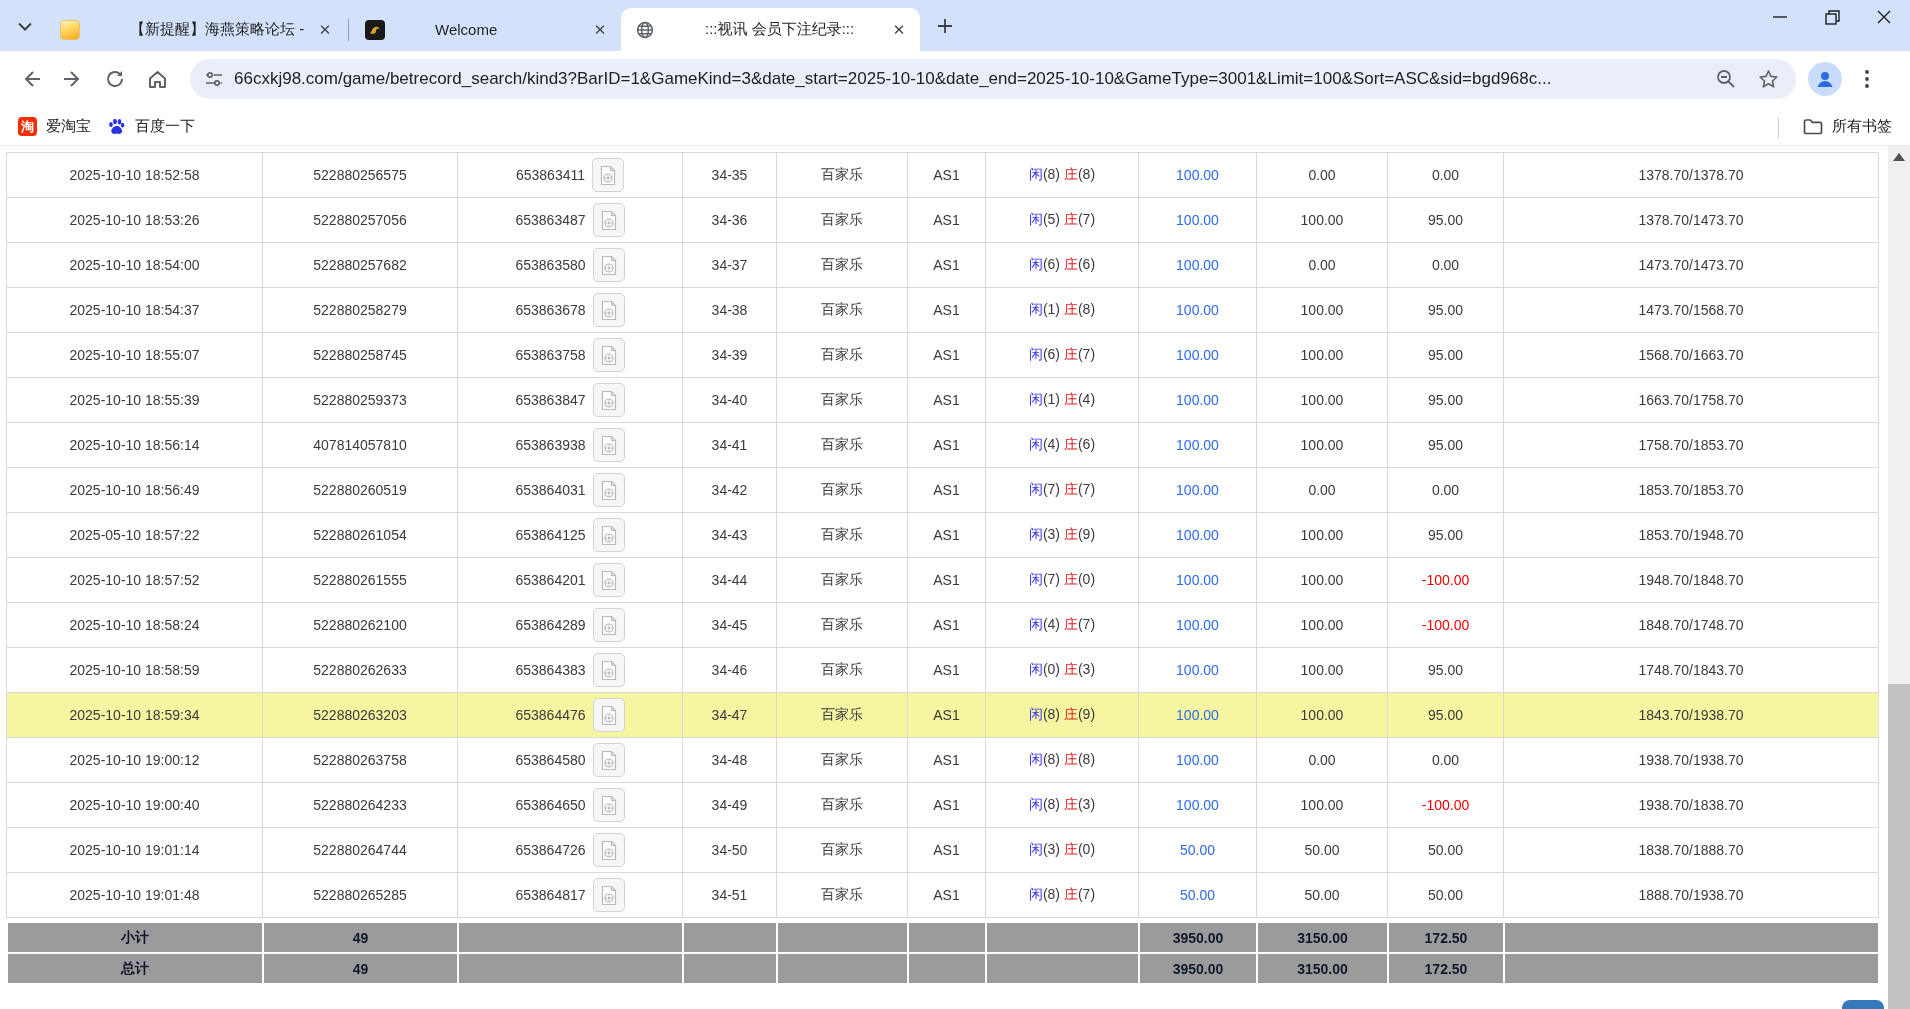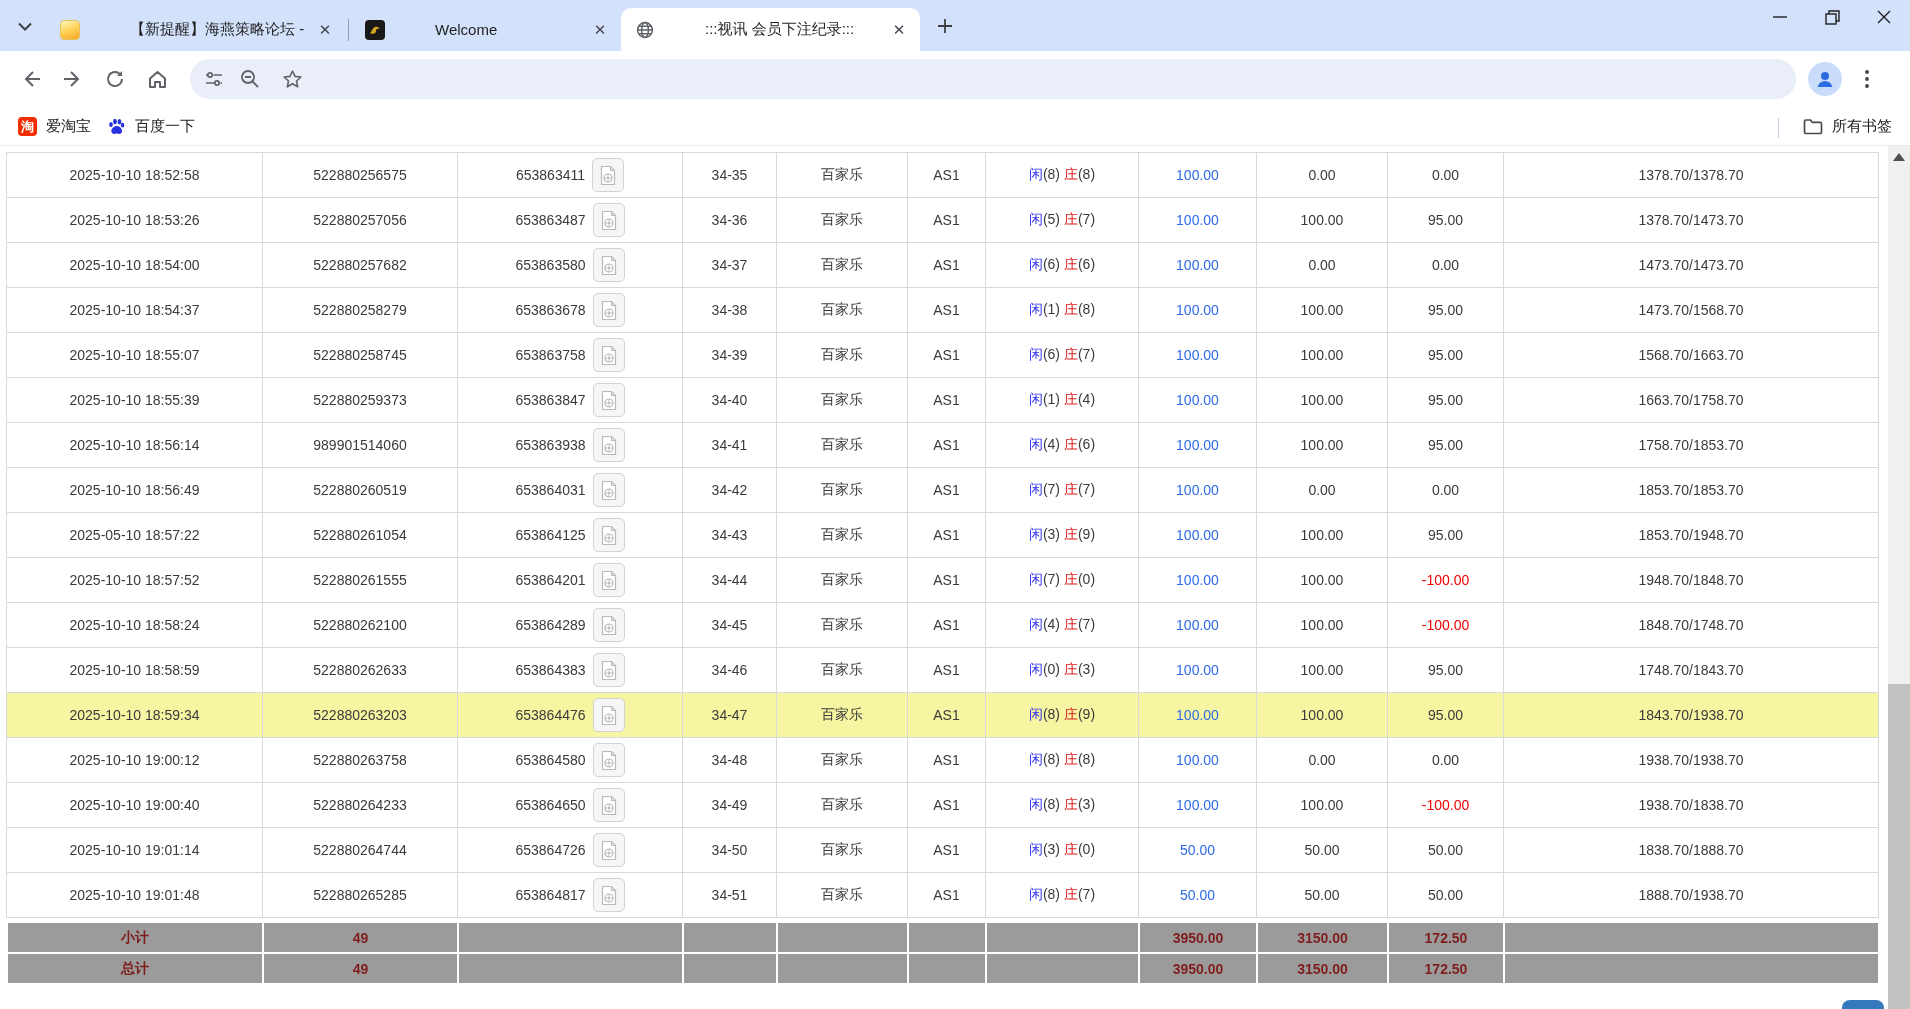--- a/index.html
+++ b/index.html
@@ -58,21 +58,21 @@
                  padding:0;overflow:hidden;white-space:nowrap;}
   tr.hl td{background:var(--highlight);}
   .ridwrap{display:flex;align-items:center;justify-content:center;gap:7px;}
   .vbtn{width:32px;height:34px;border:1px solid #d2d2d2;border-radius:5px;background:#f6f6f6;
         display:flex;align-items:center;justify-content:center;padding:0;cursor:pointer;}
   .betlink{color:var(--link-blue);cursor:pointer;}
   .pl{color:var(--player-blue);} .bk{color:var(--banker-red);} .pts{color:#3a3a3a;}
   td.neg{color:var(--negative-red);}
   .sum-table{margin-top:3px;}
   .sum-table td{background:var(--summary-bg);border:2px solid #fff;height:31px;text-align:center;
-                color:#7f1d1d;font-size:14px;font-weight:bold;}
+                color:#0f172a;font-size:14px;font-weight:bold;}
 
   
   .scrollbar{position:absolute;right:0;top:0;width:22px;height:863px;background:#f0f0f1;}
   .sb-up{position:absolute;top:7px;left:5px;width:0;height:0;border-left:6px solid transparent;
          border-right:6px solid transparent;border-bottom:8px solid #505050;}
   .sb-thumb{position:absolute;left:0;top:538px;width:22px;height:325px;background:#c2c2c2;cursor:pointer;}
 
   .blue-widget{position:absolute;right:26px;bottom:0;width:42px;height:9px;background:#3579bd;
                border-radius:8px 8px 0 0;}
   svg{display:block;}
@@ -165,20 +165,21 @@
       </svg>
   </div>
 
   <div class="omnibox">
     <svg width="20" height="18" viewBox="0 0 20 18">
         <circle cx="6" cy="5" r="2.2" fill="none" stroke="#5f6368" stroke-width="1.7"></circle>
         <path d="M9.5 5H18M2 5h1.5" stroke="#5f6368" stroke-width="1.7"></path>
         <circle cx="13" cy="13" r="2.2" fill="none" stroke="#5f6368" stroke-width="1.7"></circle>
         <path d="M2 13h8.5M16.5 13H18" stroke="#5f6368" stroke-width="1.7"></path>
       </svg>
+    <span class="url">66cxkj98.com/game/betrecord_search/kind3?BarID=1&amp;GameKind=3&amp;date_start=2025-10-10&amp;date_end=2025-10-10&amp;GameType=3001&amp;Limit=100&amp;Sort=ASC&amp;sid=bgd968c...</span>
     <div class="obtn">
       <svg width="20" height="20" viewBox="0 0 20 20">
           <circle cx="8" cy="8" r="6" fill="none" stroke="#5f6368" stroke-width="1.8"></circle>
           <path d="M5 8h6M12.5 12.5L18 18" stroke="#5f6368" stroke-width="1.8"></path>
         </svg>
     </div>
     <div class="obtn">
       <svg width="21" height="21" viewBox="0 0 21 21">
           <path d="M10.5 2l2.5 5.4 5.9.6-4.4 4 1.2 5.8-5.2-3-5.2 3 1.2-5.8-4.4-4 5.9-.6z" fill="none" stroke="#5f6368" stroke-width="1.6" stroke-linejoin="round"></path>
         </svg>
@@ -394,21 +395,21 @@
             <td>百家乐</td>
             <td>AS1</td>
             <td><span class="pl">闲</span><span class="pts">(1)</span> <span class="bk">庄</span><span class="pts">(4)</span></td>
             <td><span class="betlink">100.00</span></td>
             <td>100.00</td>
             <td>95.00</td>
             <td>1663.70/1758.70</td>
           </tr>
           <tr>
             <td>2025-10-10 18:56:14</td>
-            <td>989901514060</td>
+            <td>407814057810</td>
             <td>
               <div class="ridwrap">
                 <span>653863938</span>
                 <button class="vbtn">
                   <svg width="18" height="21" viewBox="0 0 18 21">
                     <path d="M2.5 1.5h9l4 4v14h-13z" fill="#fff" stroke="#b9b9b9" stroke-width="1.2"></path>
                     <path d="M11.5 1.5l4 4h-4z" fill="#e3e3e3" stroke="#b9b9b9" stroke-width="1"></path>
                     <circle cx="9" cy="13" r="4" fill="none" stroke="#b9b9b9" stroke-width="1.2"></circle>
                     <circle cx="9" cy="13" r="1.1" fill="#b9b9b9"></circle>
                     <path d="M9 9v8M5 13h8" stroke="#b9b9b9" stroke-width="0.8"></path>

